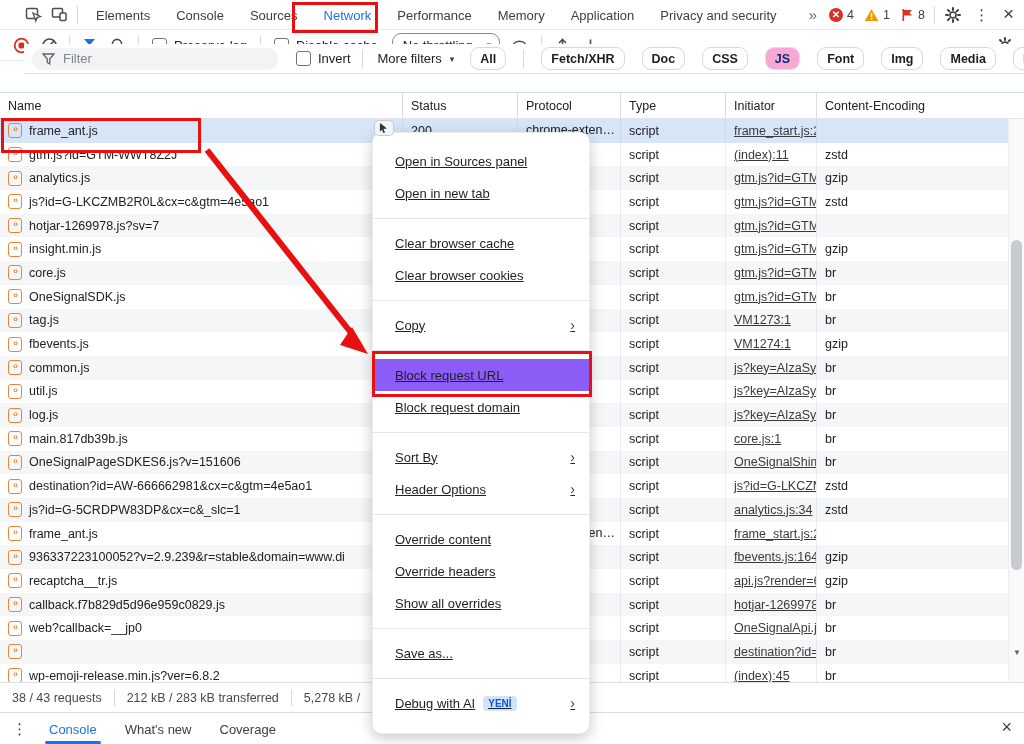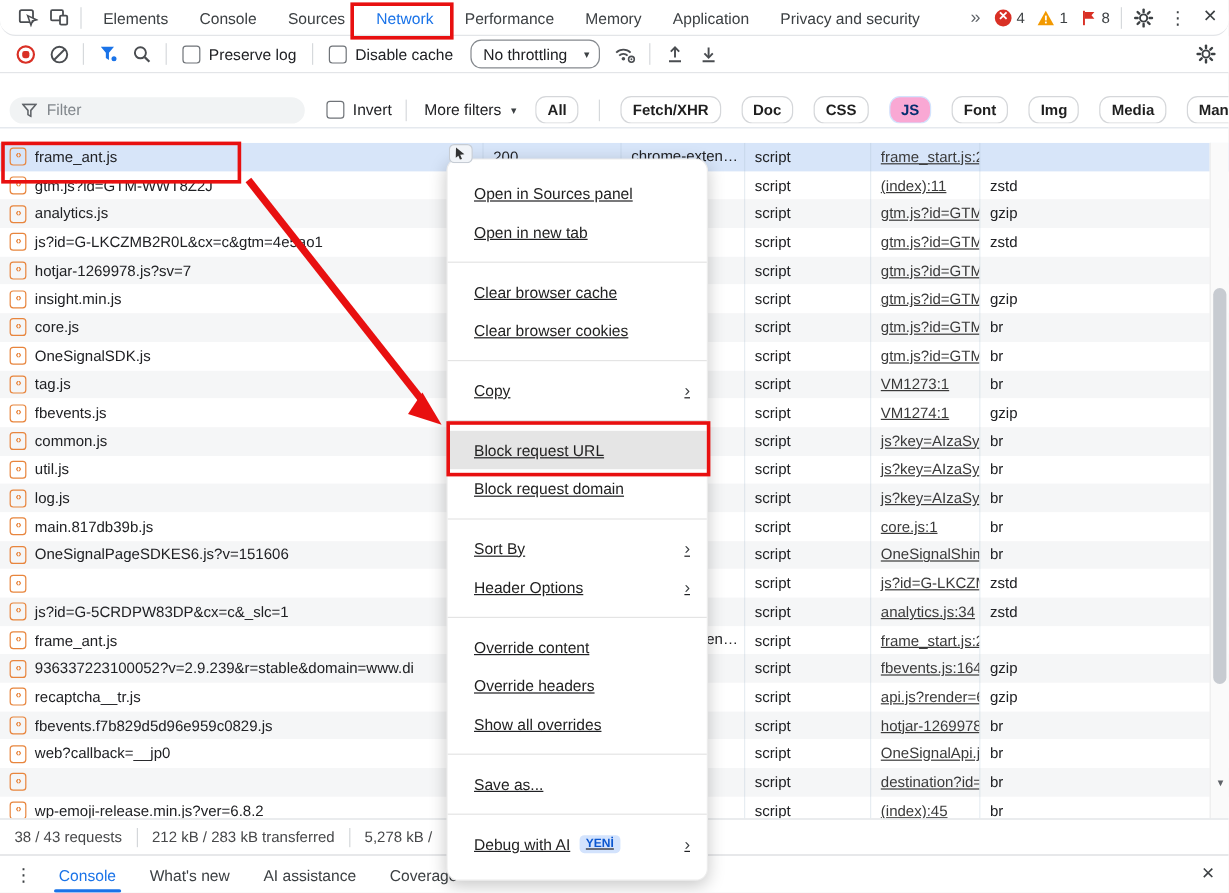--- a/index.html
+++ b/index.html
@@ -1,21 +1,21 @@
 <!DOCTYPE html>
 <html><head>
 <meta charset="utf-8">
 <style>
   html,body{margin:0;padding:0;background:#e8e8e8;}
   .app{position:relative;width:1024px;height:744px;background:#fff;overflow:hidden;
        font-family:"Liberation Sans",sans-serif;color:#202124;font-size:13px;}
   .bar{position:absolute;left:0;right:0;display:flex;align-items:center;background:#fff;box-sizing:border-box;}
 
   
-  .tabbar{top:0;height:30px;border-bottom:1px solid #e3e5e8;padding-left:10px;border-radius:13px;}
+  .tabbar{top:0;height:30px;border-bottom:1px solid #e3e5e8;padding-left:20px;}
   .iconbtn{display:flex;align-items:center;justify-content:center;width:26px;height:26px;flex:0 0 auto;}
   .vdiv{width:1px;height:18px;background:#d6d9dc;margin:0 5px;flex:0 0 auto;}
   .tab{padding:0 13px;height:30px;display:flex;align-items:center;color:#3c4043;white-space:nowrap;cursor:default;}
   .tab.active{color:#1a73e8;}
   .more-tabs{color:#5f6368;font-size:15px;padding:0 8px;margin-left:auto;}
   .badges{display:flex;align-items:center;gap:10px;padding:0 4px;white-space:nowrap;}
   .badge{display:flex;align-items:center;gap:4px;color:#3c4043;font-size:12.5px;}
   .errcirc{width:14px;height:14px;border-radius:50%;background:#d93025;color:#fff;font-size:10px;line-height:14px;
            text-align:center;font-weight:bold;}
   .kebab{font-size:15px;color:#3c4043;padding:0 8px;}
@@ -24,21 +24,21 @@
   
   .nettools{top:30px;height:31px;border-bottom:1px solid #e3e5e8;padding-left:8px;gap:2px;}
   .cb{width:13px;height:13px;border:1.5px solid #6f7378;border-radius:3px;background:#fff;flex:0 0 auto;margin-right:7px;}
   .cbwrap{display:flex;align-items:center;padding:0 6px;white-space:nowrap;color:#202124;}
   .select{display:flex;align-items:center;gap:14px;border:1px solid #85898e;border-radius:9px;height:22px;
           padding:0 8px 0 10px;margin:0 6px;white-space:nowrap;}
   .caret{font-size:9px;color:#3c4043;}
   .spacer{flex:1;}
 
   
-  .filterbar{top:77px;height:30px;border-bottom:1px solid #dfe4ea;padding-left:8px;}
+  .filterbar{top:44px;height:30px;border-bottom:1px solid #dfe4ea;padding-left:8px;margin-left:24px;}
   .filterpill{display:flex;align-items:center;gap:8px;width:226px;height:22px;border-radius:11px;background:#f1f3f4;
               padding:0 10px;color:#80868b;flex:0 0 auto;}
   .morefilters{display:flex;align-items:center;gap:8px;padding:0 10px;white-space:nowrap;}
   .chips{display:flex;align-items:center;gap:17px;margin-left:6px;overflow:hidden;flex:1;}
   .chip{border:1px solid #d5d7da;border-radius:9px;height:21px;display:flex;align-items:center;padding:0 9px;
         font-size:12.5px;font-weight:bold;color:#1f1f1f;white-space:nowrap;background:#fff;flex:0 0 auto;}
   .chip.active{background:#f9a8d4;border-color:#d3e3fd;color:#062e6f;}
   .chipdiv{width:1px;height:18px;background:#d6d9dc;flex:0 0 auto;}
 
   
@@ -73,21 +73,21 @@
   .drawer{top:712px;height:32px;border-top:1px solid #d8dadd;padding-left:4px;}
   .dtab{position:relative;padding:0 14px;height:32px;display:flex;align-items:center;color:#3c4043;white-space:nowrap;}
   .dtab.active{color:#1a73e8;}
   .dtab.active::after{content:"";position:absolute;left:10px;right:10px;bottom:1px;height:3px;background:#1a73e8;border-radius:3px;}
   .dclose{margin-left:auto;font-size:18px;color:#3c4043;padding:0 12px 2px 0;}
 
   
   .cmenu{position:absolute;left:372px;top:132px;width:216px;background:#fff;border:1px solid #ececec;border-radius:10px;
          box-shadow:0 4px 14px rgba(0,0,0,.22);padding:12px 0 14px 0;z-index:40;text-decoration:underline;}
   .mitem{height:32px;display:flex;align-items:center;padding:0 14px 0 22px;font-size:13px;color:#1f1f1f;gap:8px;}
-  .mitem.hl{background:#e5e5e5;text-align:right;}
+  .mitem.hl{background:#8b5cf6;text-align:right;}
   .marrow{margin-left:auto;color:#3c4043;font-size:14px;}
   .mbadge{background:#d3e3fd;color:#0b57d0;font-size:10px;font-weight:bold;border-radius:4px;padding:2px 5px;}
   .msep{height:1px;background:#e4e4e4;margin:8.5px 0;}
 
   
   .anno{position:absolute;border:3px solid #e81010;z-index:60;pointer-events:none;}
   #anno-net{left:292px;top:2px;width:80px;height:25px;}
   #anno-row{left:1px;top:118px;width:194px;height:29px;}
   #anno-block{left:372px;top:351px;width:214px;height:40px;}
   .arrowsvg{position:absolute;left:0;top:0;z-index:59;pointer-events:none;}
@@ -274,20 +274,28 @@
         <div class="chip">CSS</div>
         <div class="chip active">JS</div>
         <div class="chip">Font</div>
         <div class="chip">Img</div>
         <div class="chip">Media</div>
         <div class="chip">Manifest</div>
         <div class="chip">Socket</div>
       </div>
   </div>
 
+  <div class="bar thead" id="thead">
+      <div class="hc c-name">Name</div>
+      <div class="hc c-status">Status</div>
+      <div class="hc c-proto">Protocol</div>
+      <div class="hc c-type">Type</div>
+      <div class="hc c-init">Initiator</div>
+      <div class="hc c-enc">Content-Encoding</div>
+    </div>
 
   <div class="rows" id="rows">
       <div class="nrow sel">
         <div class="cell c-name">
           <span class="jsicon">‹›</span>
           <span>frame_ant.js</span>
         </div>
         <div class="cell c-status">200</div>
         <div class="cell c-proto">chrome-exten…</div>
         <div class="cell c-type">script</div>
@@ -474,20 +482,21 @@
         <div class="cell c-proto"></div>
         <div class="cell c-type">script</div>
         <div class="cell c-init">
           <span class="ilink">OneSignalShim</span>
         </div>
         <div class="cell c-enc">br</div>
       </div>
       <div class="nrow">
         <div class="cell c-name">
           <span class="jsicon">‹›</span>
+          <span>destination?id=AW-666662981&amp;cx=c&amp;gtm=4e5ao1</span>
         </div>
         <div class="cell c-status"></div>
         <div class="cell c-proto"></div>
         <div class="cell c-type">script</div>
         <div class="cell c-init">
           <span class="ilink">js?id=G-LKCZM</span>
         </div>
         <div class="cell c-enc">zstd</div>
       </div>
       <div class="nrow stripe">
@@ -538,21 +547,21 @@
         <div class="cell c-proto"></div>
         <div class="cell c-type">script</div>
         <div class="cell c-init">
           <span class="ilink">api.js?render=6</span>
         </div>
         <div class="cell c-enc">gzip</div>
       </div>
       <div class="nrow stripe">
         <div class="cell c-name">
           <span class="jsicon">‹›</span>
-          <span>fbevents.f7b829d5d96e959c0829.js</span>
+          <span>callback.f7b829d5d96e959c0829.js</span>
         </div>
         <div class="cell c-status"></div>
         <div class="cell c-proto"></div>
         <div class="cell c-type">script</div>
         <div class="cell c-init">
           <span class="ilink">hotjar-1269978</span>
         </div>
         <div class="cell c-enc">br</div>
       </div>
       <div class="nrow">
@@ -606,21 +615,20 @@
       <span>212 kB / 283 kB transferred</span>
       <div class="sdiv"></div>
       <span>5,278 kB /</span>
     </div>
 
   <div class="bar drawer">
     <div class="kebab">⋮</div>
     <div id="drawer-tabs" style="display:flex;height:100%;">
         <div class="dtab active">Console</div>
         <div class="dtab">What's new</div>
-        <div class="dtab">AI assistance</div>
         <div class="dtab">Coverage</div>
       </div>
     <div class="dclose">×</div>
   </div>
 
   <div class="cmenu" id="cmenu">
       <div class="mitem">
         <span>Open in Sources panel</span>
       </div>
       <div class="mitem">

